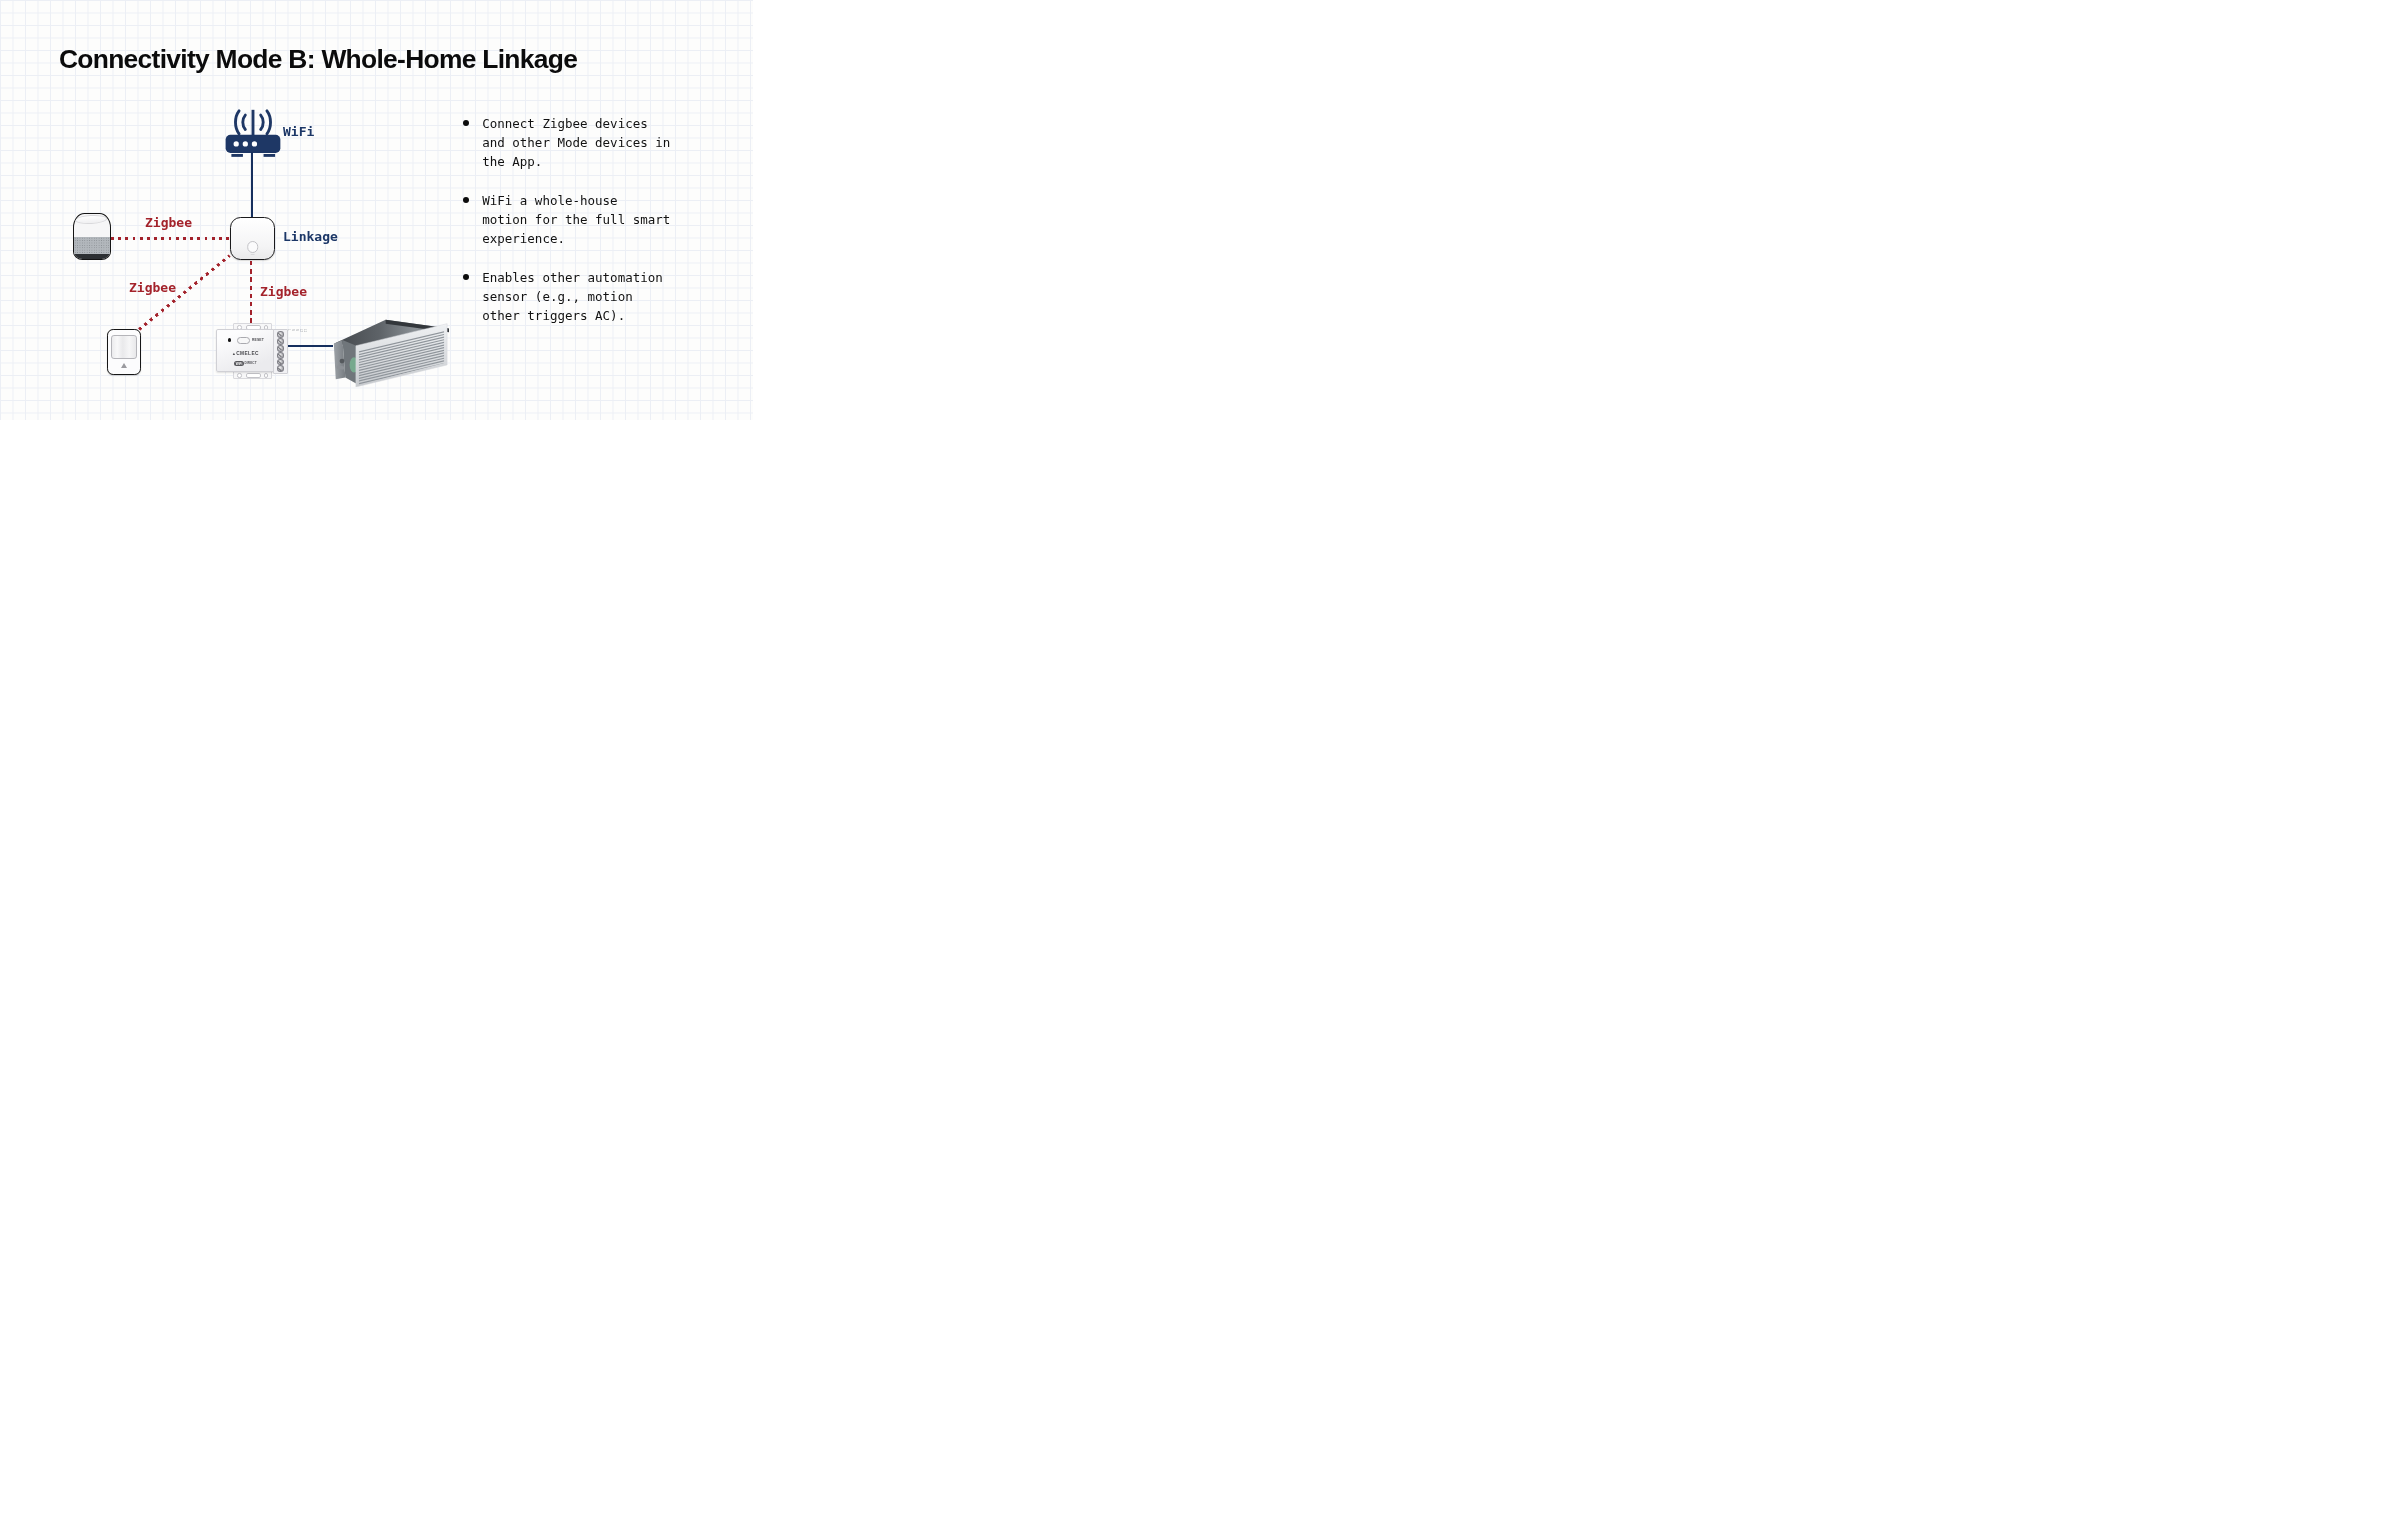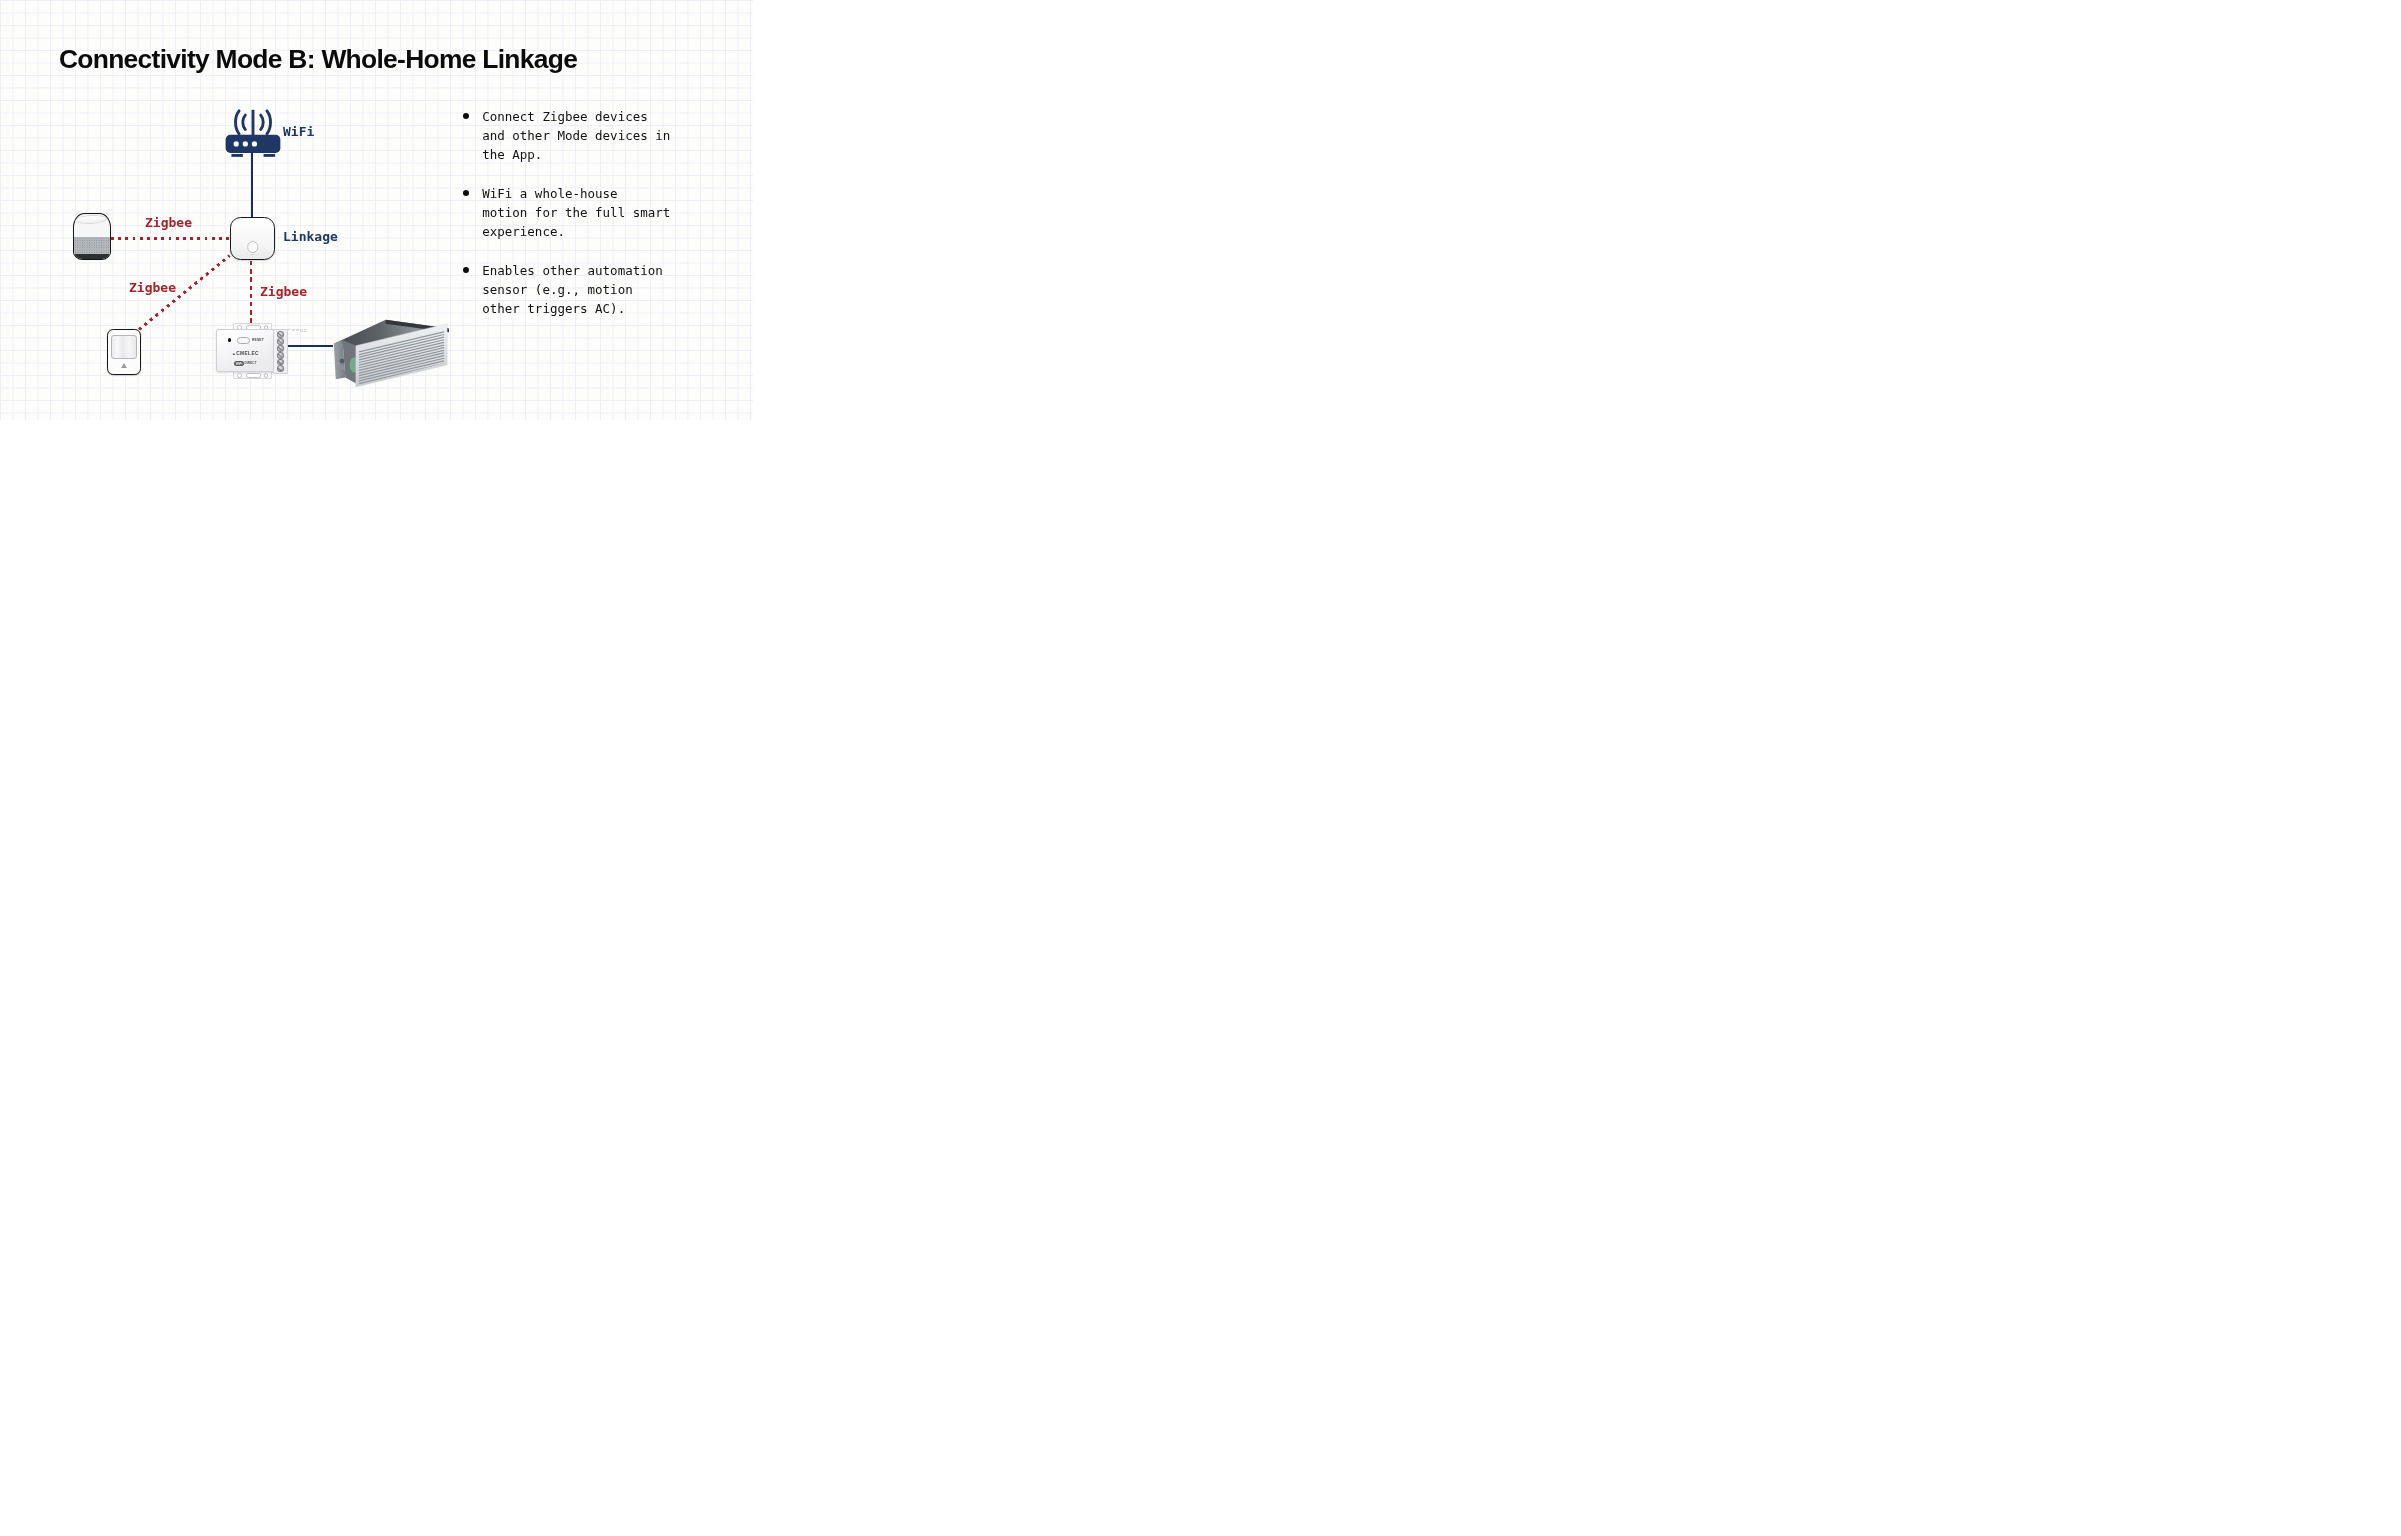--- a/index.html
+++ b/index.html
@@ -84,21 +84,21 @@
   .cterm{position:absolute;left:57px;top:6.2px;width:13px;height:41px;background:#f1f1f4;
     border:0.5px solid #d0d0d5;border-radius:1px;display:flex;flex-direction:column;
     align-items:center;justify-content:space-around;padding:1px 0;}
   .screw{width:5.3px;height:5.3px;border-radius:50%;border:0.5px solid #7e7e85;
     background:radial-gradient(circle at 35% 35%,#f4f4f4,#b8b8bd 60%,#8e8e94);position:relative;}
   .screw::after{content:"";position:absolute;left:0.5px;top:2.2px;width:3.8px;height:0.5px;
     background:#6d6d73;transform:rotate(40deg);}
   .clabels{position:absolute;left:71px;top:6.2px;height:41px;display:flex;flex-direction:column;
     justify-content:space-around;font-size:2.9px;color:#9a9ea4;writing-mode:vertical-rl;}
   
-  .bullets{position:absolute;left:463px;top:107px;width:250px;color:#121212;}
+  .bullets{position:absolute;left:463px;top:114px;width:250px;color:#121212;}
   .bullet{display:flex;margin-bottom:20px;}
   .bullet .dot{flex:0 0 6.2px;width:6.2px;height:6.2px;border-radius:50%;background:#0c0c0c;
     margin-top:6.2px;margin-right:13px;}
   .bullet .lines{font-size:12.5px;line-height:19px;}
   
   .ac{position:absolute;left:329px;top:315px;width:121px;height:72px;}
 </style>
 </head>
 <body>
 

